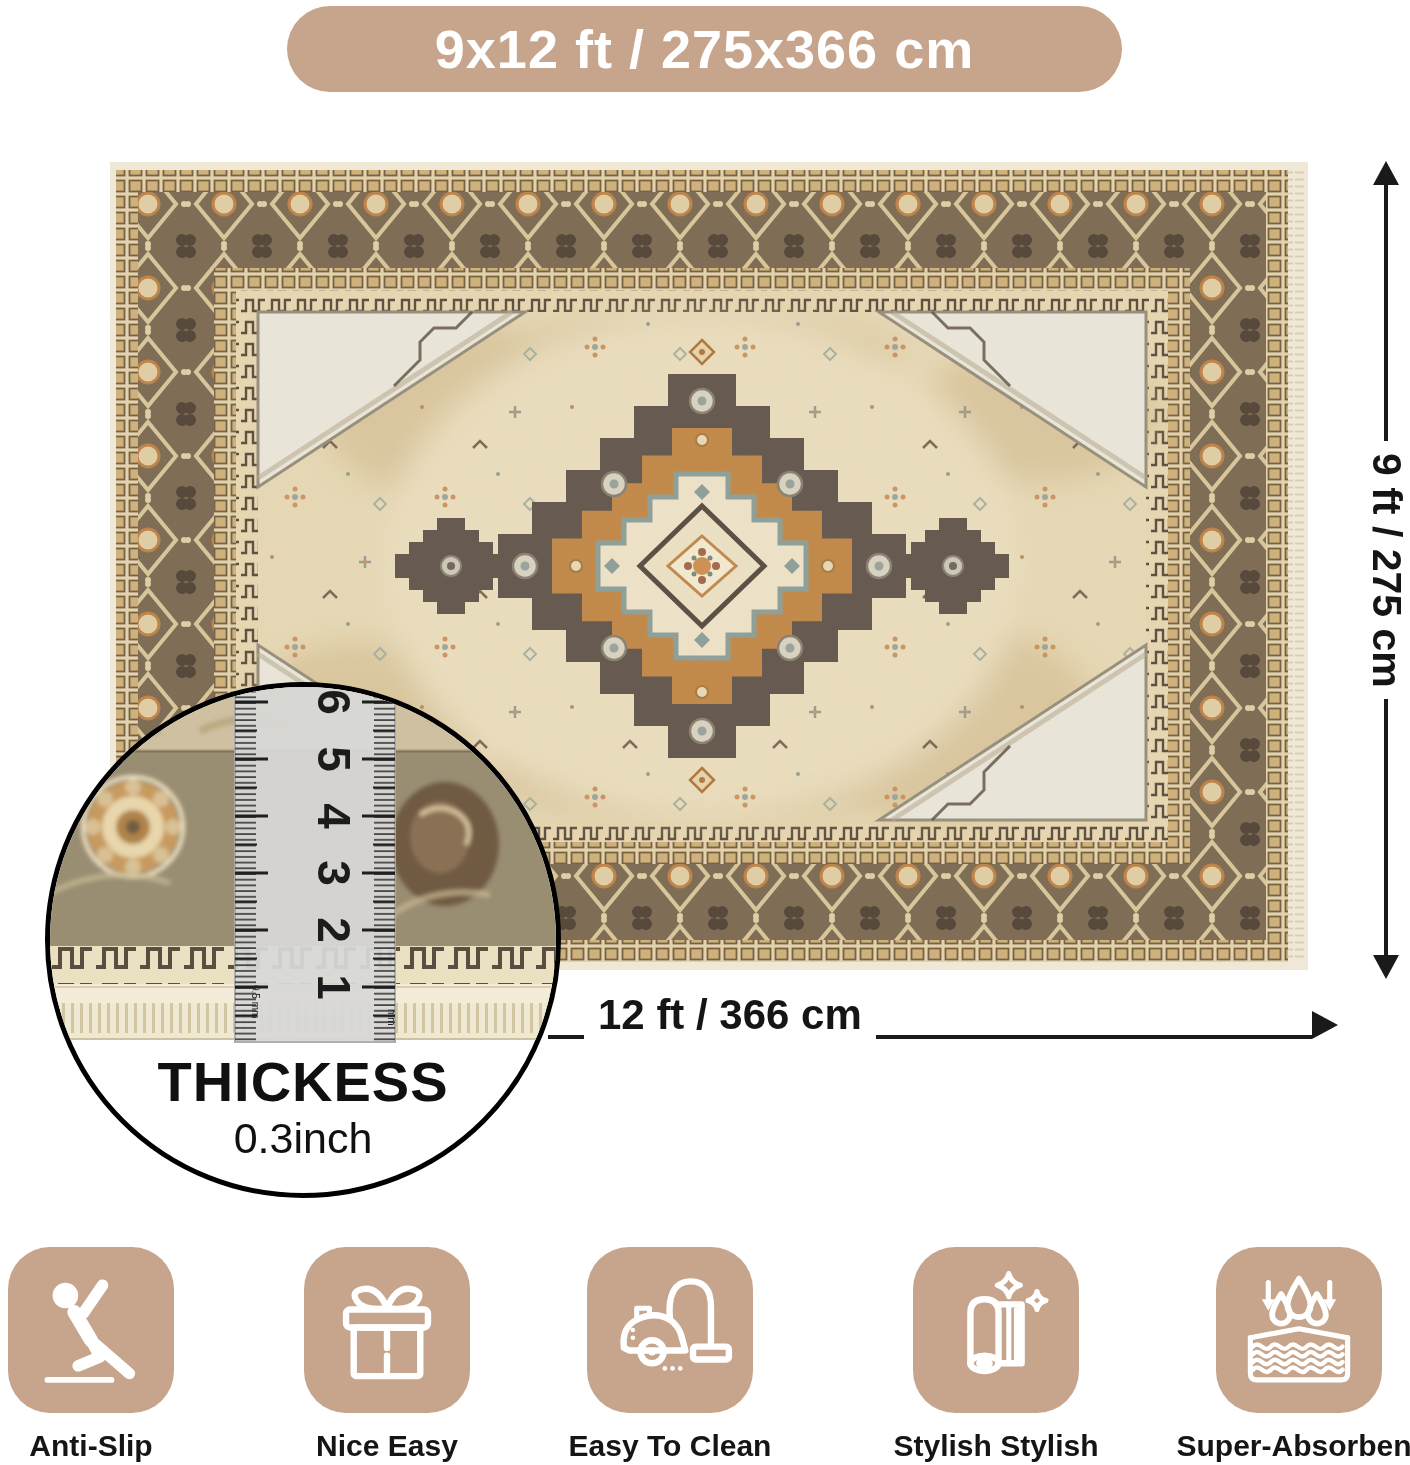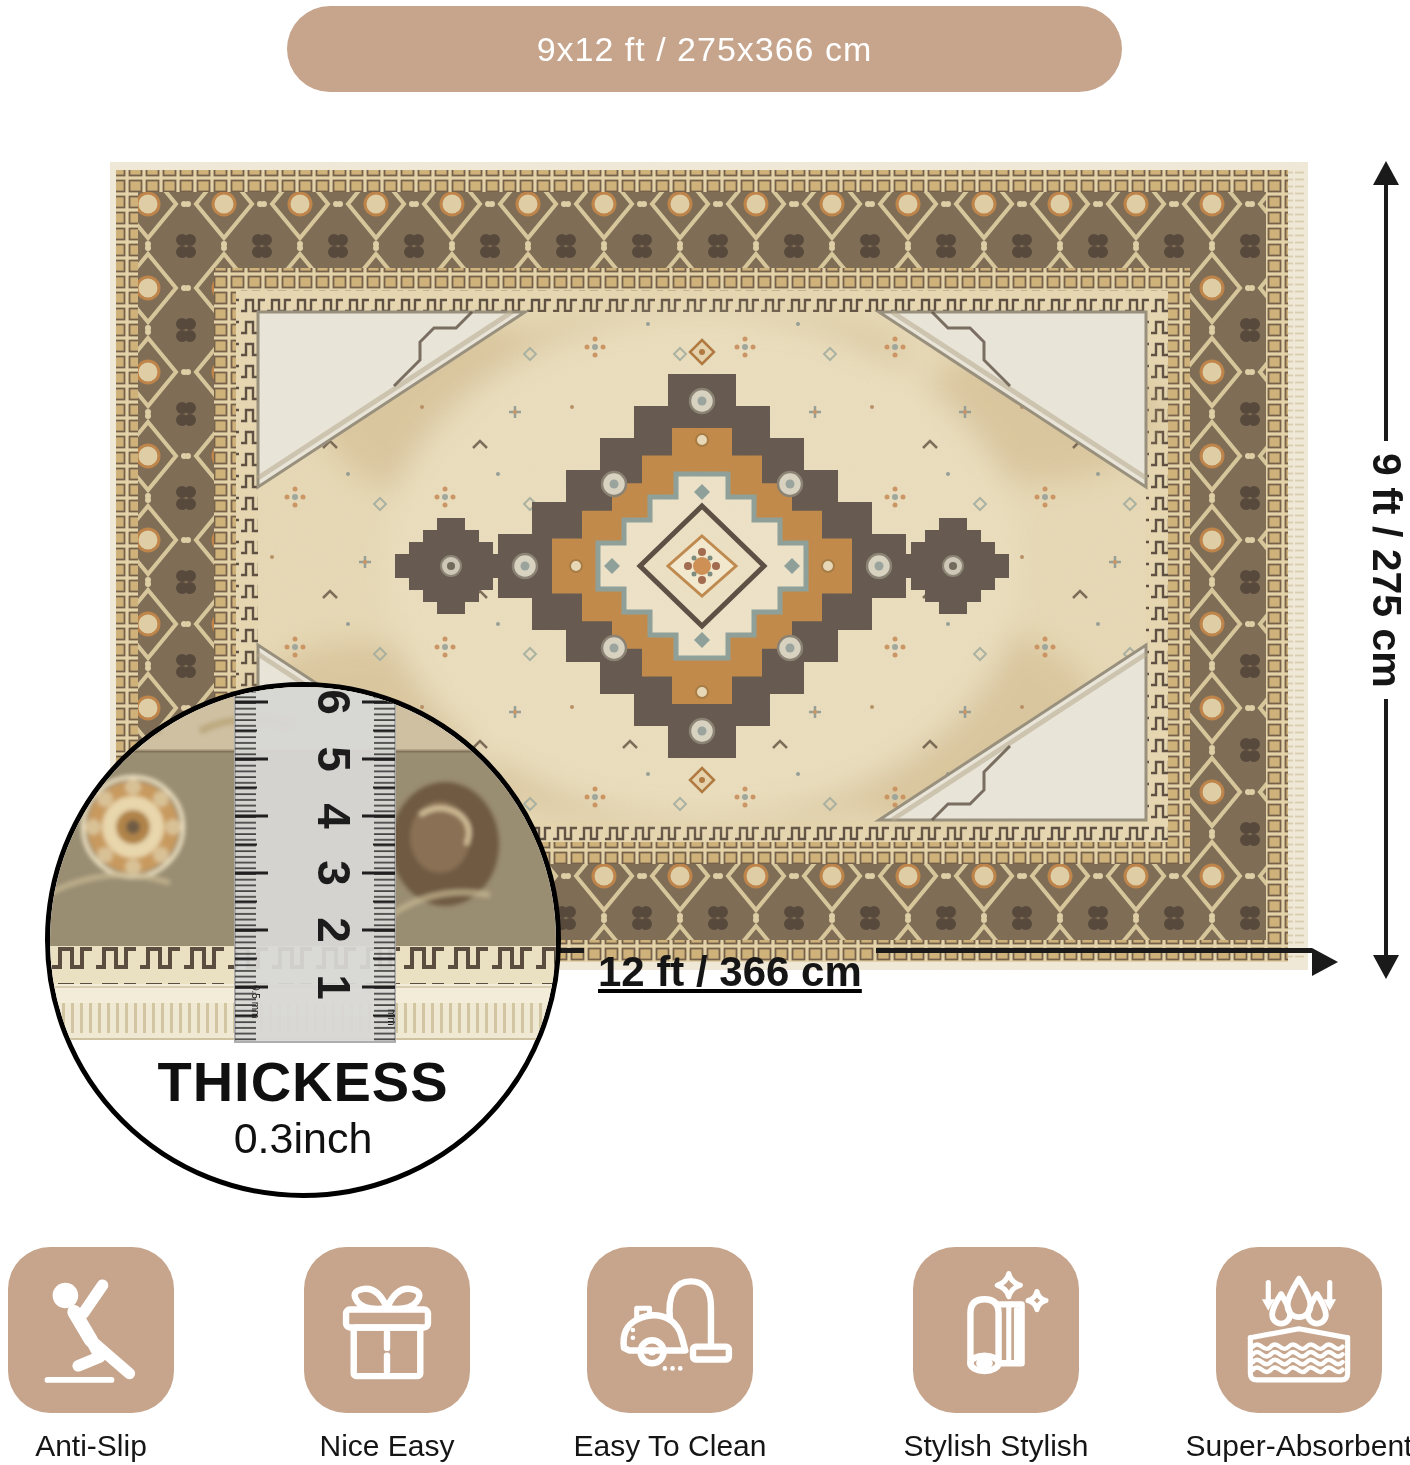--- a/index.html
+++ b/index.html
@@ -2,55 +2,55 @@
 <html style="--tan: #c6a58c; --ink: #151515; --arrow: #1a1a1a; --rug-edge: #f1ead9; --box-bg: #e5d4a9; --box-square: #d0b27a; --box-line: #756049; --band-brown: #7e6c55; --band-motif: #d9c79c; --crenel-bg: #e7d8b2; --crenel-line: #5d4f41; --field: #e7d9b6; --abrash: #c9ae7e; --medallion-dark: #655950; --medallion-orange: #c28a4a; --ivory: #eee3c8; --teal: #8ea09a; --spandrel: #eae6da; --spandrel-line: #98907d;"><head>
 <meta charset="utf-8">
 <style>
   html,body{margin:0;padding:0;background:#fff;}
   body{font-family:"Liberation Sans","DejaVu Sans",sans-serif;}
   .stage{position:relative;width:1410px;height:1465px;background:#fff;overflow:hidden;}
 
   
   .badge{position:absolute;left:287px;top:6px;width:835px;height:86px;border-radius:44px;
     background:var(--tan,#c6a58c);display:flex;align-items:center;justify-content:center;}
-  .badge span{color:#fff;font-size:34px;font-weight:normal;letter-spacing:1px;}
+  .badge span{color:#fff;font-size:54px;font-weight:bold;letter-spacing:1px;}
 
   
   .rug{position:absolute;left:110px;top:162px;width:1198px;height:808px;}
 
   
   .vdim{position:absolute;left:1362px;top:161px;width:48px;height:818px;
     display:flex;flex-direction:column;align-items:center;}
   .tri-up{width:0;height:0;border-left:13px solid transparent;border-right:13px solid transparent;
     border-bottom:24px solid var(--arrow,#1a1a1a);}
   .tri-down{width:0;height:0;border-left:13px solid transparent;border-right:13px solid transparent;
     border-top:24px solid var(--arrow,#1a1a1a);}
   .v-line{width:4.5px;flex:1;background:var(--arrow,#1a1a1a);}
   .v-label{writing-mode:vertical-rl;font-size:41px;font-weight:bold;color:var(--ink,#151515);
     padding:12px 0;white-space:nowrap;}
 
   
-  .hdim{position:absolute;left:548px;top:948px;width:790px;height:56px;display:flex;align-items:flex-start;z-index:2;text-decoration:underline;}
+  .hdim{position:absolute;left:548px;top:983px;width:790px;height:56px;display:flex;align-items:flex-end;z-index:2;}
   .h-stub{width:36px;height:4.5px;background:var(--arrow,#1a1a1a);}
   .h-label{font-size:42px;font-weight:bold;color:var(--ink,#151515);margin:0 14px;white-space:nowrap;}
   .h-line{flex:1;height:4.5px;background:var(--arrow,#1a1a1a);}
   .tri-right{width:0;height:0;border-top:14px solid transparent;border-bottom:14px solid transparent;
     border-left:26px solid var(--arrow,#1a1a1a);}
 
   
   .magnifier{position:absolute;left:45px;top:682px;width:516px;height:516px;border-radius:50%;
     border:5px solid #000;overflow:hidden;background:#fff;box-sizing:border-box;z-index:3;}
   .magnifier svg{display:block;}
 
   
   .feature{position:absolute;top:1247px;width:260px;display:flex;flex-direction:column;align-items:center;}
   .fe-icon{width:166px;height:166px;border-radius:42px;background:var(--tan,#c6a58c);
     display:flex;align-items:center;justify-content:center;}
   .fe-icon svg{width:128px;height:128px;}
-  .fe-label{margin-top:16px;font-size:30px;font-weight:normal;color:var(--ink,#151515);white-space:nowrap;}
+  .fe-label{margin-top:16px;font-size:30px;font-weight:bold;color:var(--ink,#151515);white-space:nowrap;}
 
   
   .c-edge{fill:var(--rug-edge,#f1ead9);}
   .c-field{fill:var(--field,#e7d9b6);}
   .c-dark{fill:var(--medallion-dark,#655950);}
   .c-orange{fill:var(--medallion-orange,#c28a4a);}
   .c-ivory{fill:var(--ivory,#eee3c8);stroke:var(--teal,#8ea09a);stroke-width:5;}
   .c-spandrel{fill:var(--spandrel,#eae6da);stroke:var(--spandrel-line,#98907d);stroke-width:3;}
 </style>
 </head>

